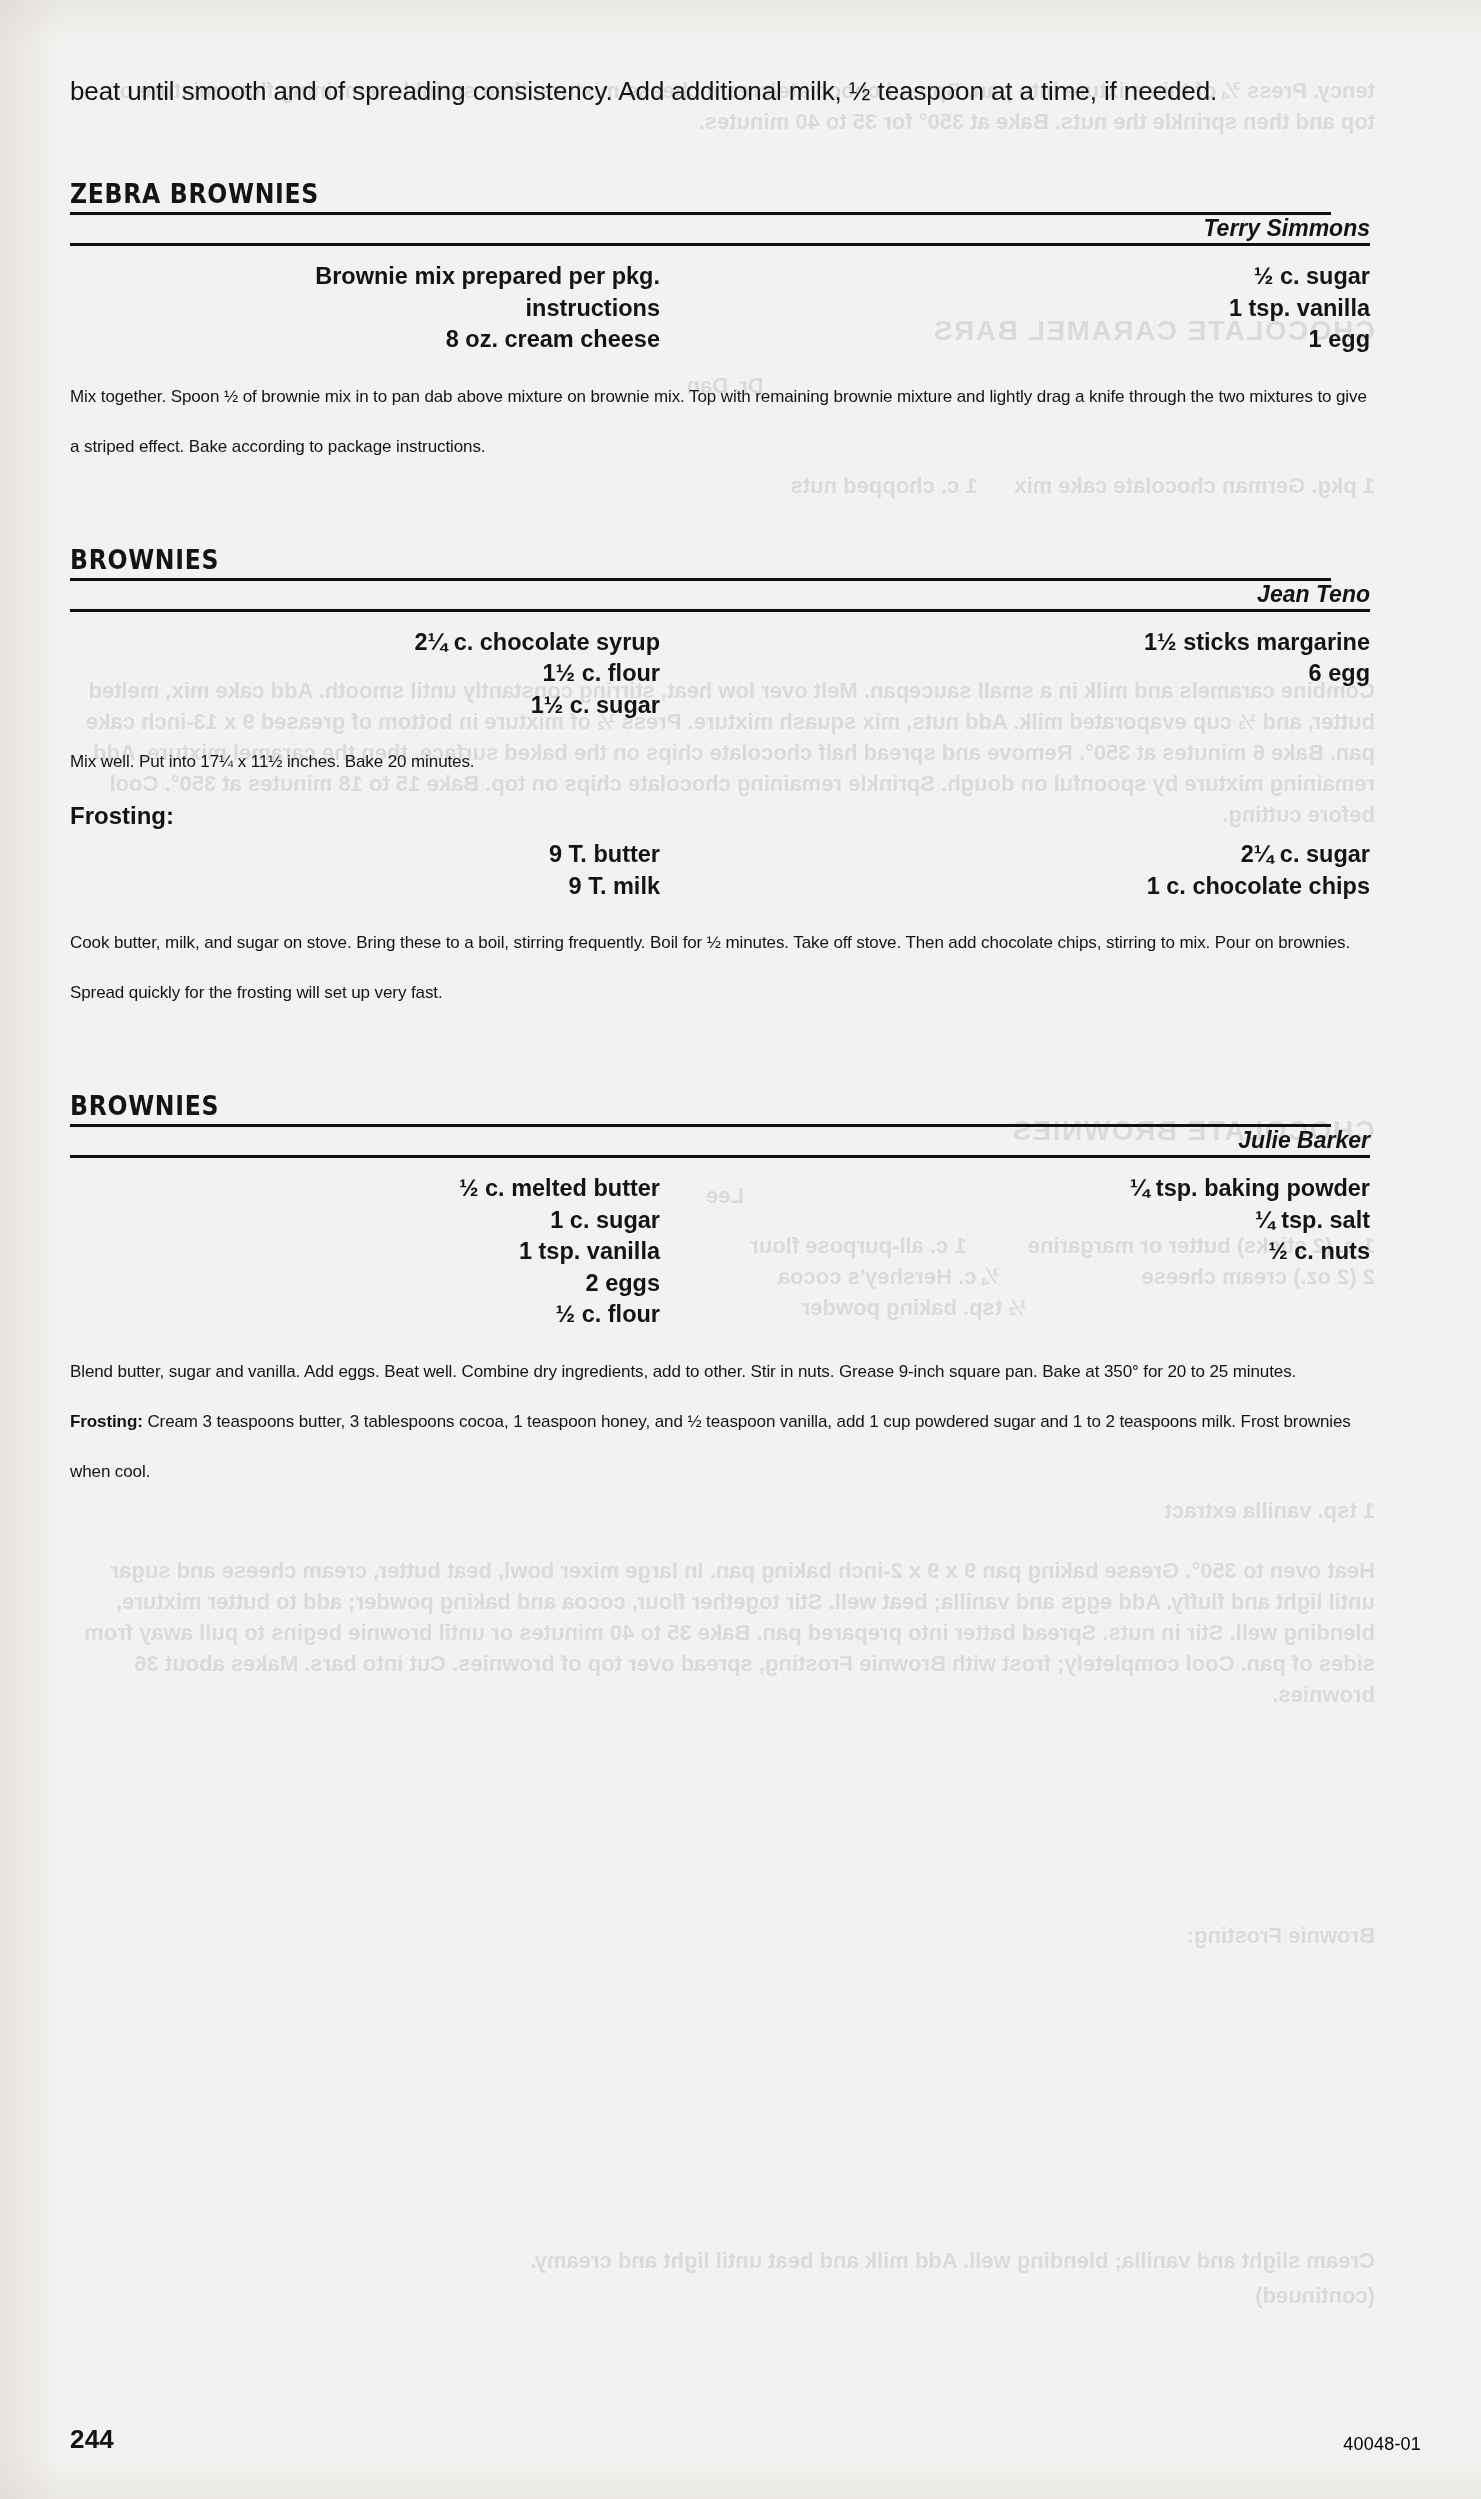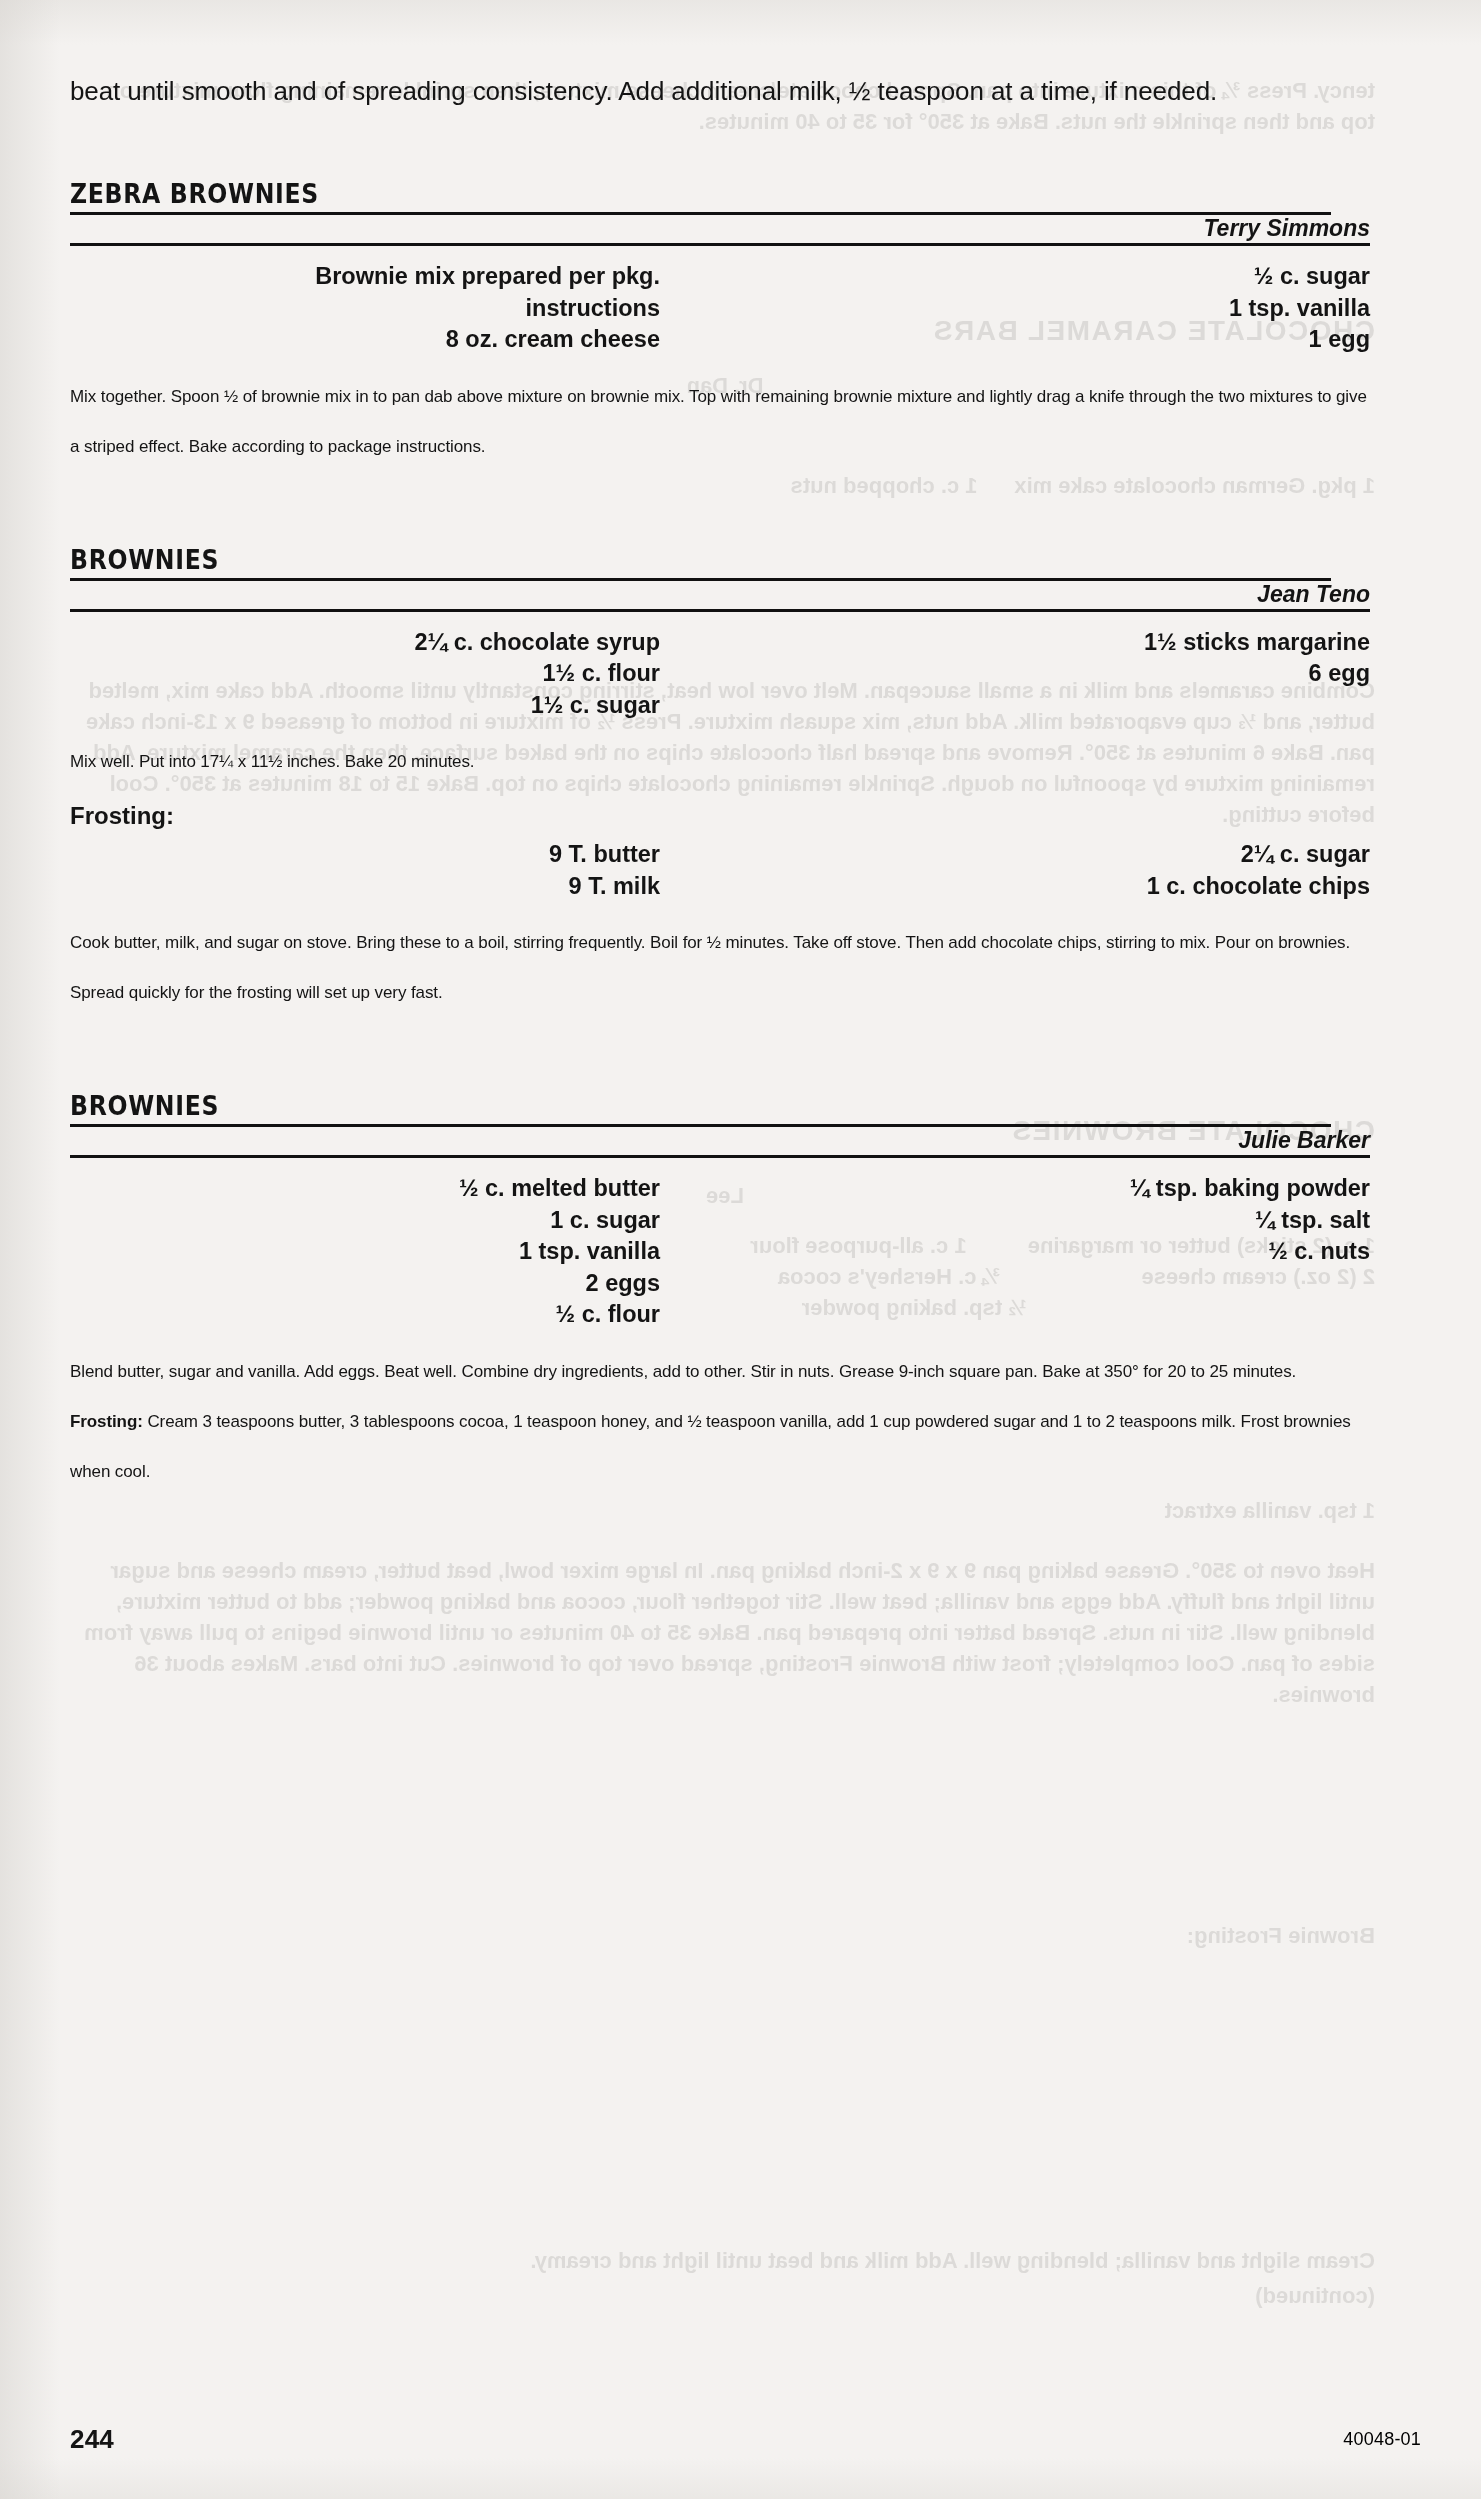--- a/index.html
+++ b/index.html
@@ -103,21 +103,21 @@
   }
   .spacer-lg { height: 43px; }
   .spacer-xl { height: 60px; }
 
   .footer {
     position: absolute;
     left: 70px;
     right: 60px;
     bottom: 48px;
     display: flex;
-    align-items: center;
+    align-items: flex-end;
     justify-content: space-between;
   }
   .page-number {
     font-size: 26px;
     font-weight: 700;
     letter-spacing: 0.2px;
   }
   .doc-code {
     font-size: 18px;
     font-weight: 400;

